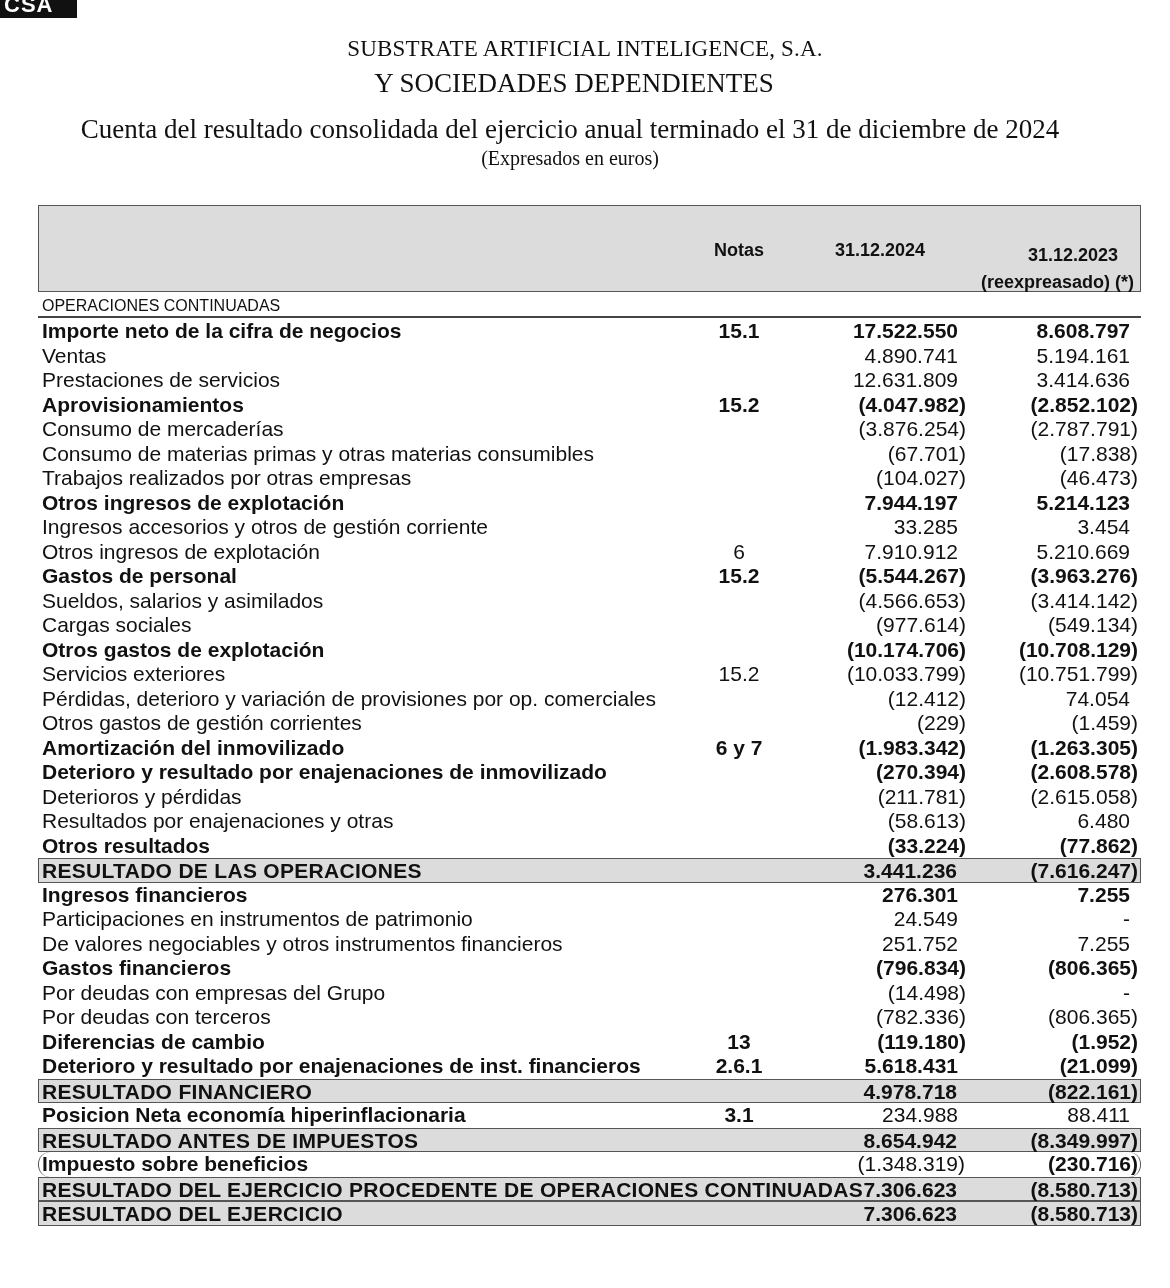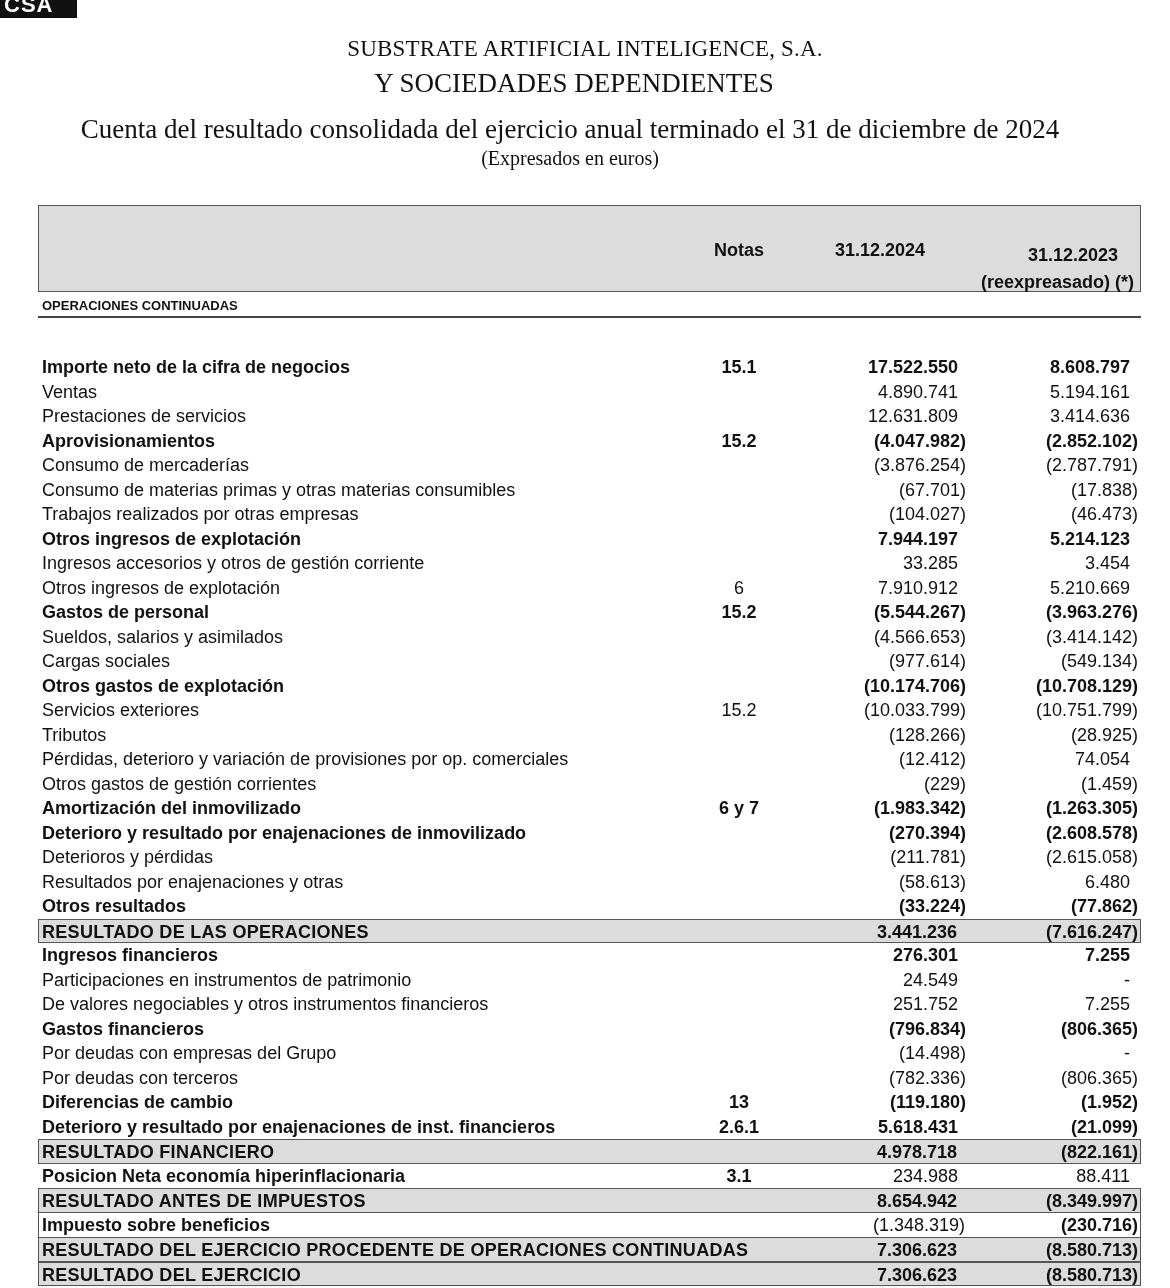--- a/index.html
+++ b/index.html
@@ -11,36 +11,36 @@
   .company2 { top: 68px; font-size: 27px; left: -11px; }
   .subtitle { top: 114px; font-size: 27px; left: -15px; }
   .units { top: 147px; font-size: 20px; left: -15px; }
 
   .header-box { position: absolute; left: 38px; top: 205px; width: 1103px; height: 87px; background: #dcdcdc; border: 1.5px solid #555; box-sizing: border-box; font-family: "Liberation Sans", sans-serif; font-weight: bold; font-size: 18px; }
   .hb-notas { position: absolute; left: 675px; top: 34px; }
   .hb-2024 { position: absolute; left: 796px; top: 34px; }
   .hb-2023 { position: absolute; right: 22px; top: 3px; margin-top: 36px; }
   .hb-reexp { position: absolute; right: 6px; top: 66px; }
 
-  .section-header { position: absolute; left: 38px; top: 294px; width: 1103px; height: 24px; border-bottom: 2px solid #444; font-family: "Liberation Sans", sans-serif; font-weight: bold; font-size: 13px; padding-left: 4px; box-sizing: border-box; line-height: 24px; }
-
-  .rows { position: absolute; left: 38px; top: 319px; width: 1103px; font-family: "Liberation Sans", sans-serif; font-size: 18px; margin-top: 36px; }
+  .section-header { position: absolute; left: 38px; top: 294px; width: 1103px; height: 24px; border-bottom: 2px solid #444; font-family: "Liberation Sans", sans-serif; font-weight: normal; font-size: 16px; padding-left: 4px; box-sizing: border-box; line-height: 24px; }
+
+  .rows { position: absolute; left: 38px; top: 319px; width: 1103px; font-family: "Liberation Sans", sans-serif; font-size: 21px; }
   .row { position: relative; height: 24.5px; line-height: 24.5px; box-sizing: border-box; }
   .row .lbl { position: absolute; left: 4px; top: 0; white-space: nowrap; }
   .row .nota { position: absolute; left: 656px; width: 90px; text-align: center; top: 0; }
   .row .v24 { position: absolute; right: 175px; top: 0; text-align: right; }
   .row .v23 { position: absolute; right: 3px; top: 0; text-align: right; }
   .row.bold .lbl, .row.bold .nota, .row.bold .v24, .row.bold .v23 { font-weight: bold; }
   .row.bold-label .lbl { font-weight: bold; }
   .row.bold-v23 .v23 { font-weight: bold; }
   .row.bold-nota .nota { font-weight: bold; }
   .row.total { background: #dcdcdc; border: 1.5px solid #555; font-weight: bold; }
   .row.total .lbl { left: 3px; letter-spacing: 0.3px; }
   .row.total .v23 { right: 2px; }
-  .row.boxed { border-left: 1.5px solid #555; border-right: 1.5px solid #555; }
+  .row.boxed { border-left: 1.5px solid #555; border-right: 1.5px solid #555; border-radius: 12px; }
   .row.boxed .lbl { left: 3px; }
   .row.boxed .v23 { right: 2px; }
   .pos { padding-right: 8px; }
 </style>
 </head>
 <body>
 
 <div class="logo-corner">
     <span>CSA</span>
   </div>
@@ -144,26 +144,20 @@
       <span class="v24">(10.174.706)</span>
       <span class="v23">(10.708.129)</span>
     </div>
     <div class="row">
       <span class="lbl">Servicios exteriores</span>
       <span class="nota">15.2</span>
       <span class="v24">(10.033.799)</span>
       <span class="v23">(10.751.799)</span>
     </div>
     <div class="row">
-      <span class="lbl">Tributos</span>
-      <span class="nota"></span>
-      <span class="v24">(128.266)</span>
-      <span class="v23">(28.925)</span>
-    </div>
-    <div class="row">
       <span class="lbl">Pérdidas, deterioro y variación de provisiones por op. comerciales</span>
       <span class="nota"></span>
       <span class="v24">(12.412)</span>
       <span class="v23 pos">74.054</span>
     </div>
     <div class="row">
       <span class="lbl">Otros gastos de gestión corrientes</span>
       <span class="nota"></span>
       <span class="v24">(229)</span>
       <span class="v23">(1.459)</span>

